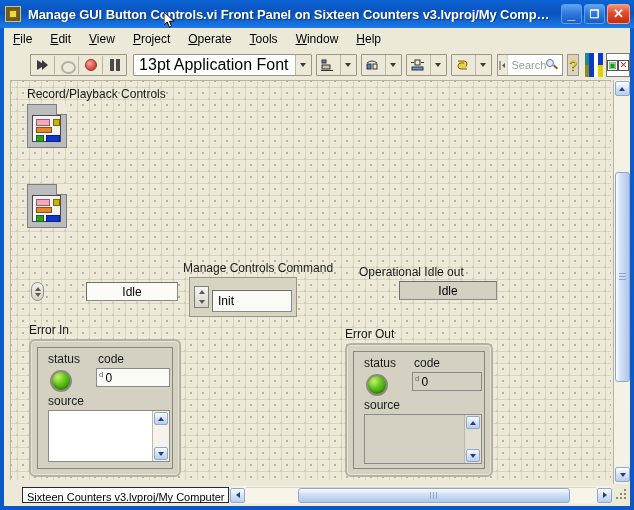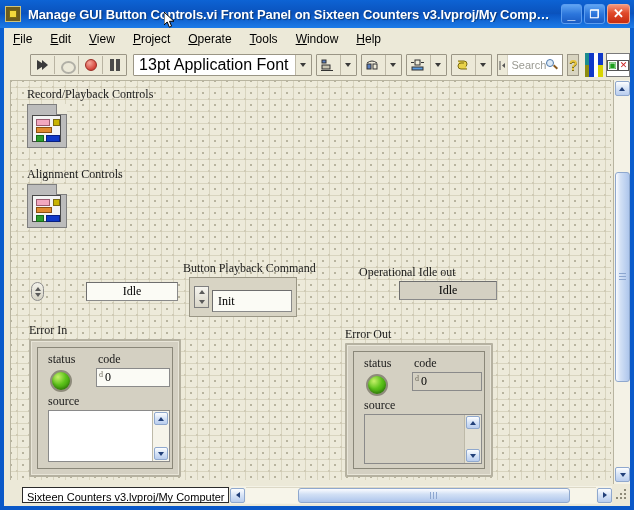--- a/index.html
+++ b/index.html
@@ -161,21 +161,21 @@
   .canvas{
     position:absolute;left:6px;top:0px;width:601px;height:400px;
     background:#EDEADA;
     background-image:
       radial-gradient(circle,#CFCAB4 0.7px,transparent 0.9px),
       linear-gradient(#D8D4BF 1px,transparent 1px),
       linear-gradient(90deg,#D8D4BF 1px,transparent 1px);
     background-size:12px 12px,12px 12px,12px 12px;
     background-position:0 0,6px 6px,6px 6px;
     border-left:1px solid #B8B4A0;border-top:1px solid #B8B4A0;
-    box-sizing:border-box;overflow:hidden;font-family:Liberation Serif, serif;
+    box-sizing:border-box;overflow:hidden;
   }
   .canvas:before{
     content:"";position:absolute;inset:0;
     background-image:radial-gradient(circle,rgba(140,134,110,.55) 0.8px,transparent 1.1px);
     background-size:12px 12px;background-position:6px 6px;pointer-events:none;
   }
   
   .vscroll{
     position:absolute;right:0px;top:52px;width:17px;height:404px;
     background:#F4F2E6;border-left:1px solid #B8B4A0;box-sizing:border-box;
@@ -280,21 +280,21 @@
   .enum-field{
     border:1px solid #8A8A8A;border-top-color:#6E6E6E;border-left-color:#6E6E6E;
     background:#FBFBF5;font-size:12px;color:#000;box-sizing:border-box;
     display:flex;align-items:center;
   }
   .enum-field.ind{background:#D4D0C2;}
   .enum-field.center{justify-content:center;margin-left:40px;}
   .enum-field.left{padding-left:5px;}
   
   .cluster{
-    position:absolute;border:2px solid #B5B1A0;border-radius:1px;
+    position:absolute;border:2px solid #B5B1A0;border-radius:6px;
     background:#D4D0C2;box-sizing:border-box;
     box-shadow:inset 0 0 0 1px #E8E5D8;
   }
   .cl-inner{
     position:absolute;left:6px;top:6px;right:6px;bottom:6px;
     border:1px solid #8A8779;background:#D4D0C2;box-sizing:border-box;
   }
   .cl-lbl{position:absolute;font-size:12px;color:#1A1A1A;}
   .led{
     position:absolute;width:22px;height:22px;border-radius:50%;
@@ -492,42 +492,41 @@
           <div class="ri-fold"></div>
           <div class="ri-inner">
             <span style="left:3px;top:3px;width:12px;height:5px;background:#F2A8C0;border:1px solid #9A5A70;"></span>
             <span style="left:20px;top:3px;width:5px;height:5px;background:#C8B400;border:1px solid #7a6a10;"></span>
             <span style="left:3px;top:11px;width:14px;height:4px;background:#E08A30;border:1px solid #8a5010;"></span>
             <span style="left:3px;top:19px;width:6px;height:5px;background:#2E9E2E;border:1px solid #1a6a1a;"></span>
             <span style="left:13px;top:19px;width:12px;height:5px;background:#1038C8;border:1px solid #0a2080;"></span>
           </div>
         </div>
 
-        <div class="fp-label" style="left:16px;top:86px;">Alignment Controls</div>
         <div class="refnum-icon" style="left:16px;top:103px;">
           <div class="ri-page"></div>
           <div class="ri-fold"></div>
           <div class="ri-inner">
             <span style="left:3px;top:3px;width:12px;height:5px;background:#F2A8C0;border:1px solid #9A5A70;"></span>
             <span style="left:20px;top:3px;width:5px;height:5px;background:#C8B400;border:1px solid #7a6a10;"></span>
             <span style="left:3px;top:11px;width:14px;height:4px;background:#E08A30;border:1px solid #8a5010;"></span>
             <span style="left:3px;top:19px;width:6px;height:5px;background:#2E9E2E;border:1px solid #1a6a1a;"></span>
             <span style="left:13px;top:19px;width:12px;height:5px;background:#1038C8;border:1px solid #0a2080;"></span>
           </div>
         </div>
 
         <div class="enum-ctrl" style="left:20px;top:201px;">
           <div class="spin-round">
             <span class="sp-up"></span>
             <span class="sp-dn" style="margin-top:2px"></span>
           </div>
           <div class="enum-field center" style="width:92px;height:19px;">Idle</div>
         </div>
 
-        <div class="fp-label" style="left:172px;top:180px;">Button Playback Command</div>
+        <div class="fp-label" style="left:172px;top:180px;">Manage Controls Command</div>
         <div class="enum-ctrl" style="left:178px;top:196px;padding:4px;border:1px solid #9A9685;background:#D8D4C4;">
           <div class="spin-square">
             <span class="sp-up"></span>
             <span class="sp-dn"></span>
           </div>
           <div class="enum-field left" style="width:80px;height:22px;margin-top:8px;">Init</div>
         </div>
 
         <div class="fp-label" style="left:348px;top:184px;">Operational Idle out</div>
         <div class="enum-field ind center" style="position:absolute;left:348px;top:200px;width:98px;height:19px;">Idle</div>

